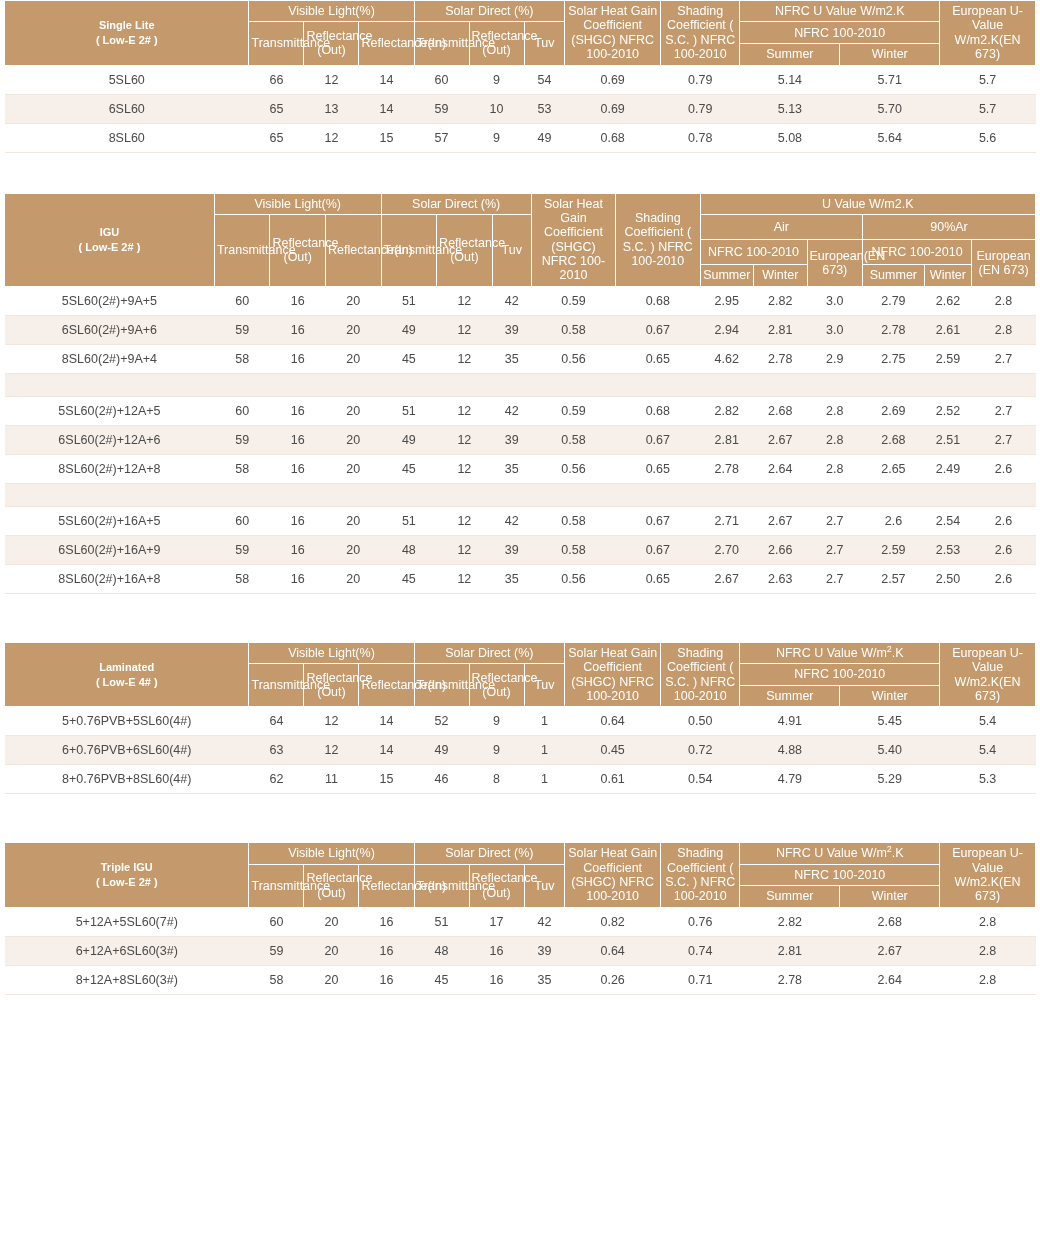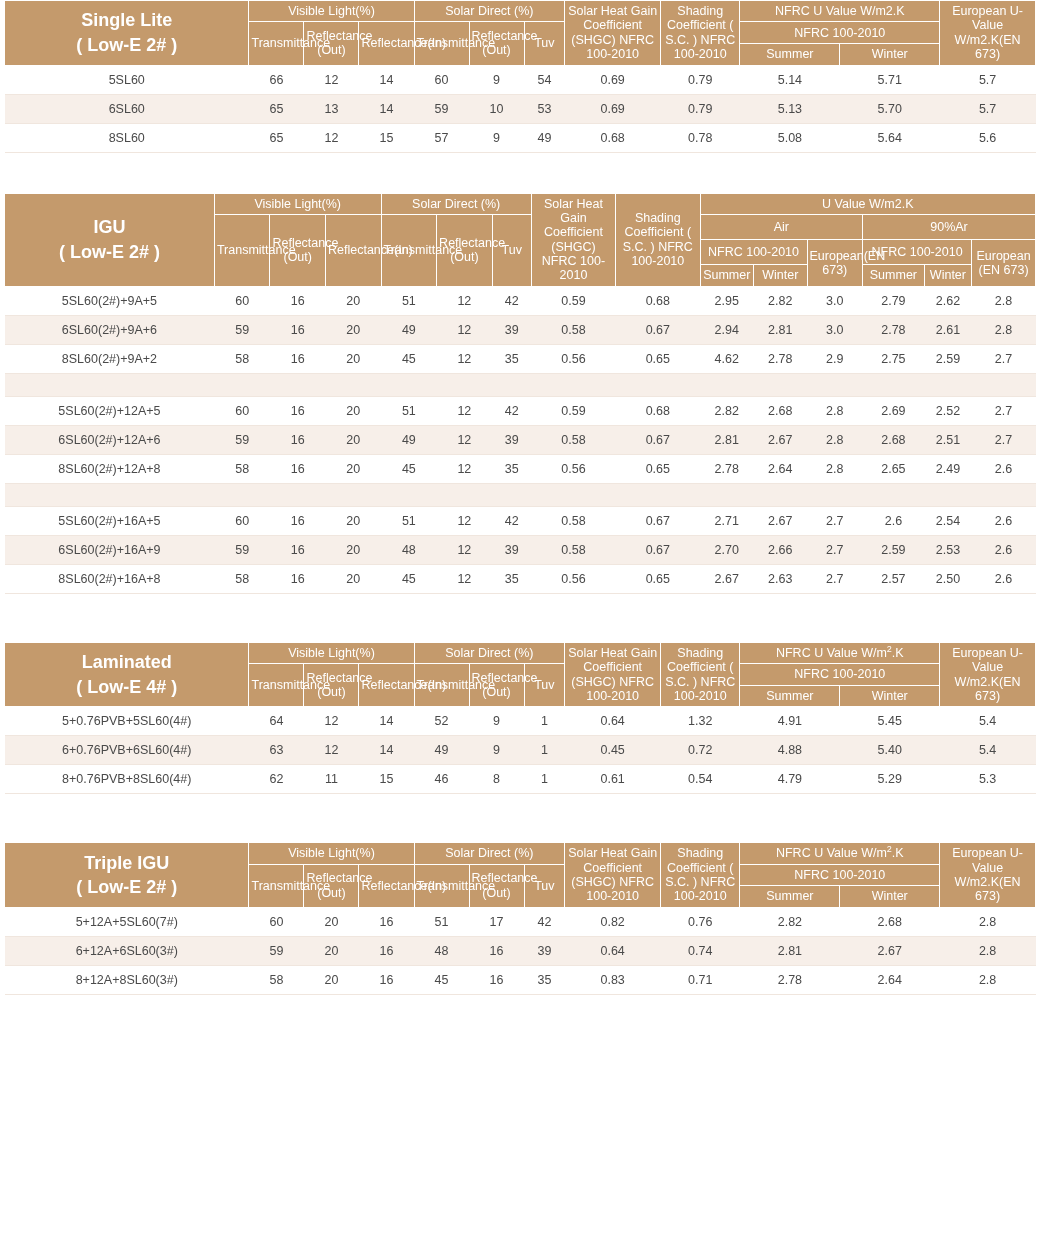--- a/index.html
+++ b/index.html
@@ -31,21 +31,21 @@
   }
   table.spec thead th {
     background: #c49a6c;
     color: #ffffff;
     font-size: 12.5px;
     line-height: 1.15;
     padding: 3px 2px;
   }
   table.spec thead th.rowlabel {
     font-weight: bold;
-    font-size: 18px;
+    font-size: 11px;
     line-height: 1.35;
   }
   table.spec tbody td {
     background: #ffffff;
     color: #4a4a4a;
     font-size: 12.5px;
     padding: 7px 2px;
     border-left: none;
     border-right: none;
     border-top: 1px solid #f0e6de;
@@ -257,21 +257,21 @@
           <td>0.58</td>
           <td>0.67</td>
           <td>2.94</td>
           <td>2.81</td>
           <td>3.0</td>
           <td>2.78</td>
           <td>2.61</td>
           <td>2.8</td>
         </tr>
         <tr>
-          <td class="name">8SL60(2#)+9A+2</td>
+          <td class="name">8SL60(2#)+9A+4</td>
           <td>58</td>
           <td>16</td>
           <td>20</td>
           <td>45</td>
           <td>12</td>
           <td>35</td>
           <td>0.56</td>
           <td>0.65</td>
           <td>4.62</td>
           <td>2.78</td>
@@ -440,21 +440,21 @@
       <tbody>
         <tr>
           <td class="name">5+0.76PVB+5SL60(4#)</td>
           <td>64</td>
           <td>12</td>
           <td>14</td>
           <td>52</td>
           <td>9</td>
           <td>1</td>
           <td>0.64</td>
-          <td>1.32</td>
+          <td>0.50</td>
           <td>4.91</td>
           <td>5.45</td>
           <td>5.4</td>
         </tr>
         <tr class="alt">
           <td class="name">6+0.76PVB+6SL60(4#)</td>
           <td>63</td>
           <td>12</td>
           <td>14</td>
           <td>49</td>
@@ -559,21 +559,21 @@
           <td>2.8</td>
         </tr>
         <tr>
           <td class="name">8+12A+8SL60(3#)</td>
           <td>58</td>
           <td>20</td>
           <td>16</td>
           <td>45</td>
           <td>16</td>
           <td>35</td>
-          <td>0.83</td>
+          <td>0.26</td>
           <td>0.71</td>
           <td>2.78</td>
           <td>2.64</td>
           <td>2.8</td>
         </tr>
       </tbody>
     </table>
   </div>
 
 </div>

